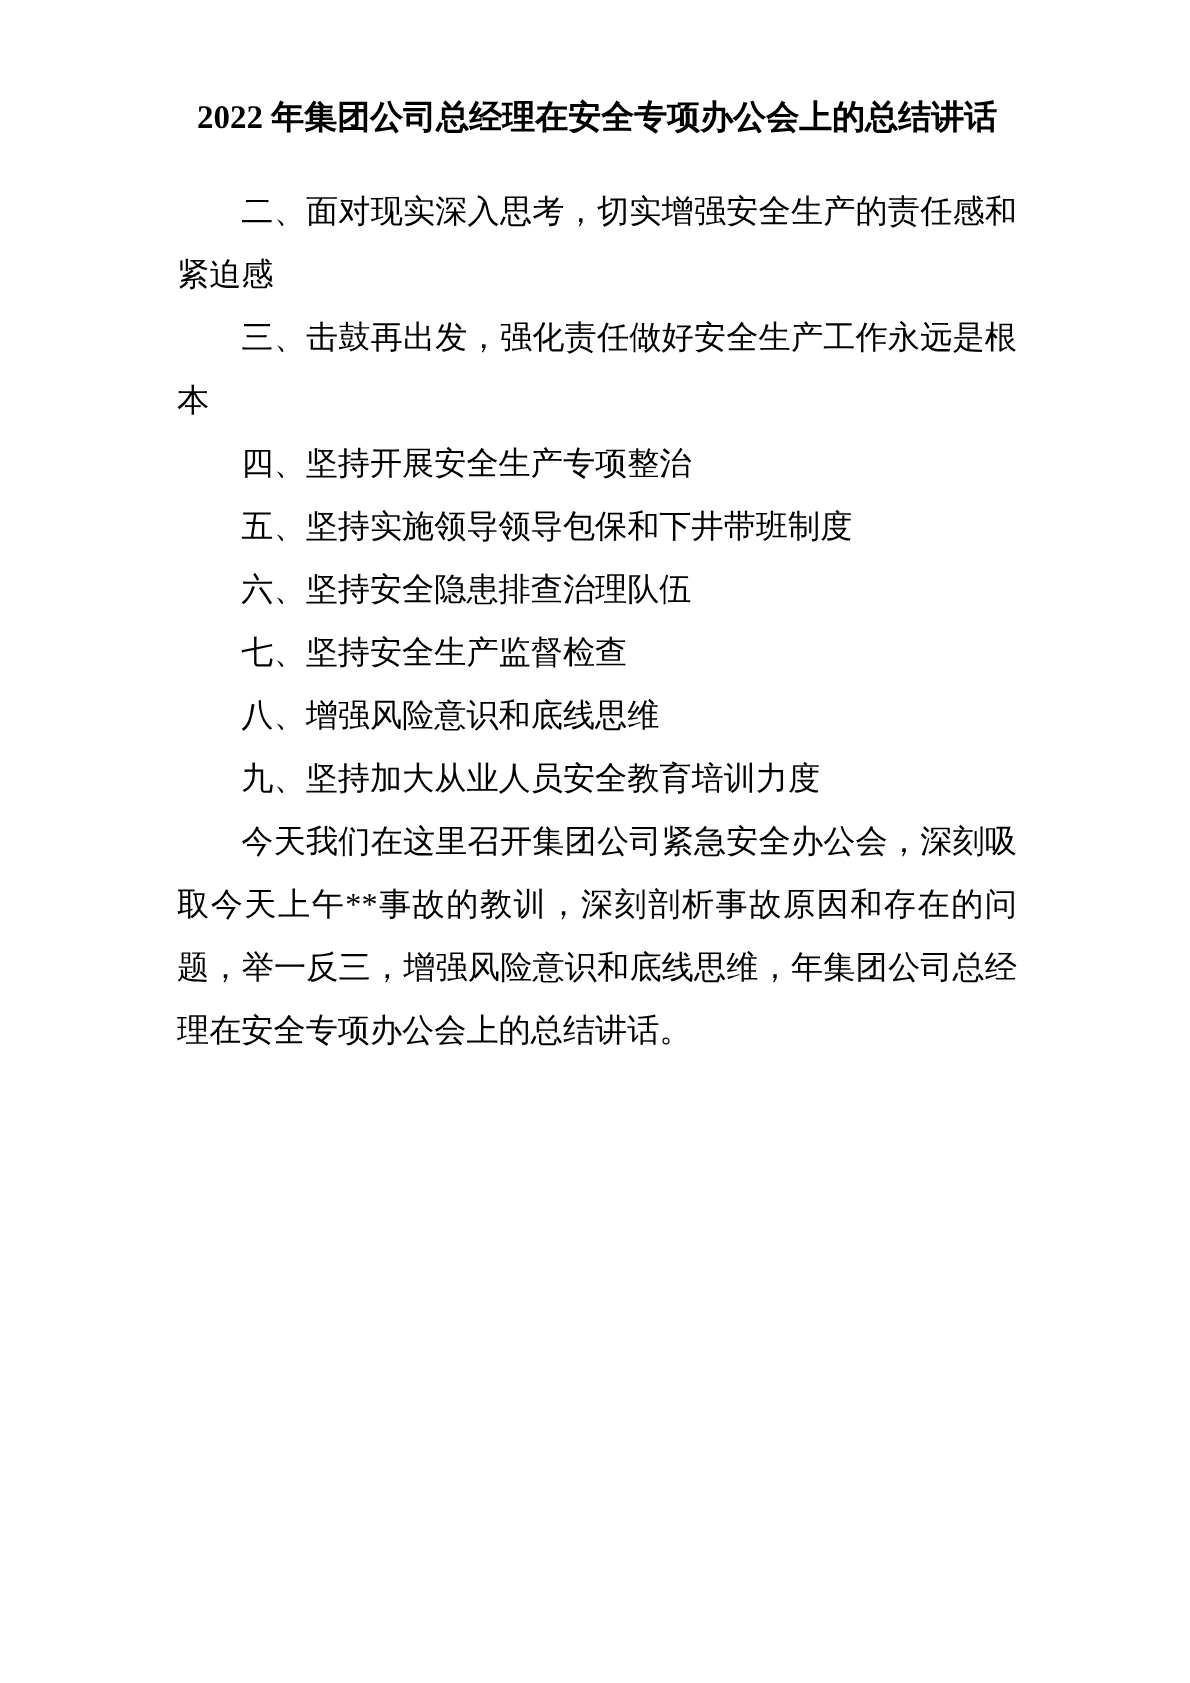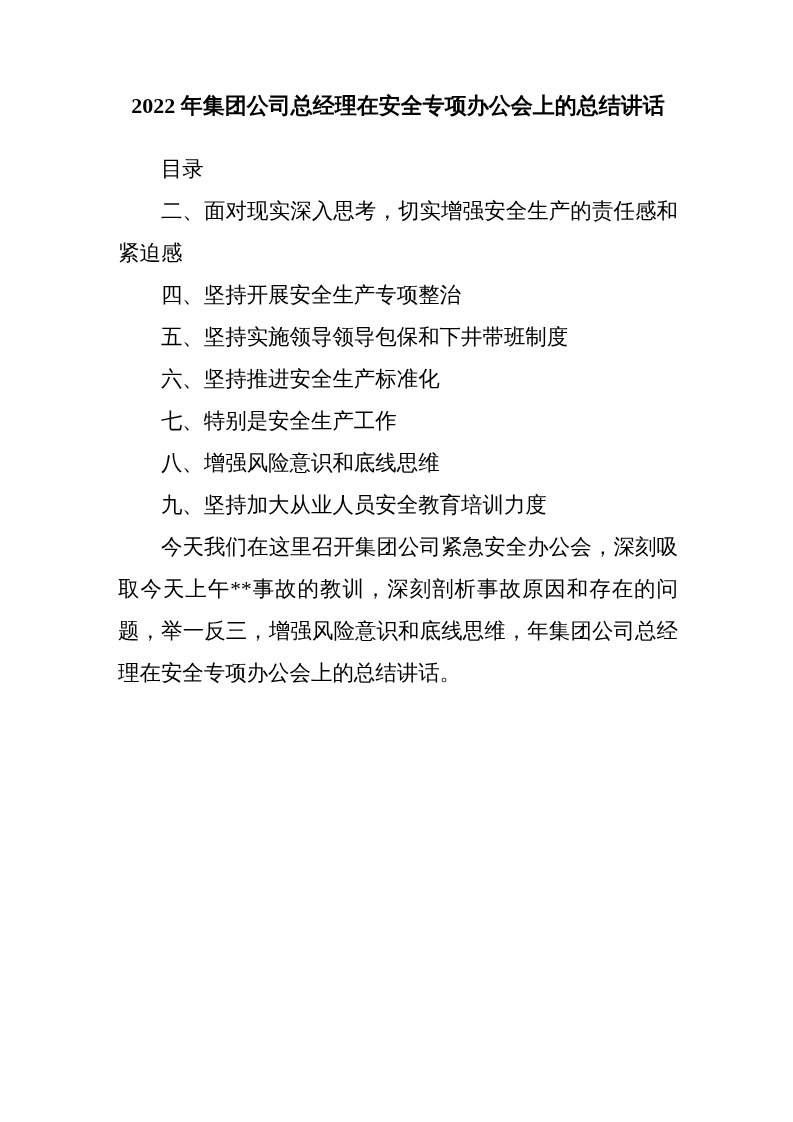--- a/index.html
+++ b/index.html
@@ -9,21 +9,21 @@
   }
   body {
     width: 793px;
     height: 1122px;
     overflow: hidden;
   }
   .page {
     box-sizing: border-box;
     width: 793px;
     height: 1122px;
-    padding: 88px 115px 0 118px;
+    padding: 60px 115px 0 118px;
     background: #ffffff;
     color: #000000;
     font-family: "Liberation Serif", "DejaVu Serif", serif;
   }
   .doc-title {
     margin: 0 0 24px 0;
     font-size: 22px;
     font-weight: bold;
     line-height: 36px;
     text-align: center;
@@ -42,26 +42,26 @@
     text-align-last: left;
   }
 </style>
 </head>
 <body>
 
 <div class="page">
 
   <h1 class="doc-title">2022 年集团公司总经理在安全专项办公会上的总结讲话</h1>
 
-  <p class="doc-line">目录</p>
 
   <p class="doc-line">二、面对现实深入思考，切实增强安全生产的责任感和紧迫感</p>
+  <p class="doc-line">三、击鼓再出发，强化责任做好安全生产工作永远是根本</p>
   <p class="doc-line">四、坚持开展安全生产专项整治</p>
   <p class="doc-line">五、坚持实施领导领导包保和下井带班制度</p>
-  <p class="doc-line">六、坚持推进安全生产标准化</p>
-  <p class="doc-line">七、特别是安全生产工作</p>
+  <p class="doc-line">六、坚持安全隐患排查治理队伍</p>
+  <p class="doc-line">七、坚持安全生产监督检查</p>
   <p class="doc-line">八、增强风险意识和底线思维</p>
   <p class="doc-line">九、坚持加大从业人员安全教育培训力度</p>
 
   <p class="doc-line no-justify-last">今天我们在这里召开集团公司紧急安全办公会，深刻吸取今天上午**事故的教训，深刻剖析事故原因和存在的问题，举一反三，增强风险意识和底线思维，年集团公司总经理在安全专项办公会上的总结讲话。</p>
 
 
 </div>
 
 </body></html>

